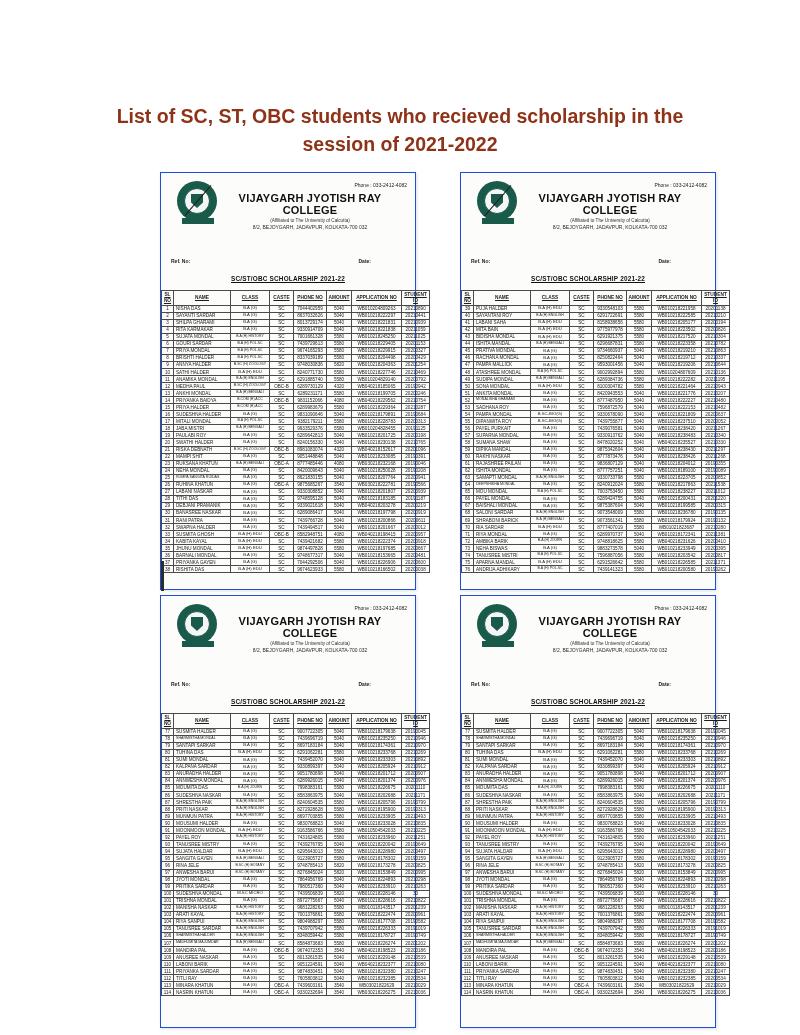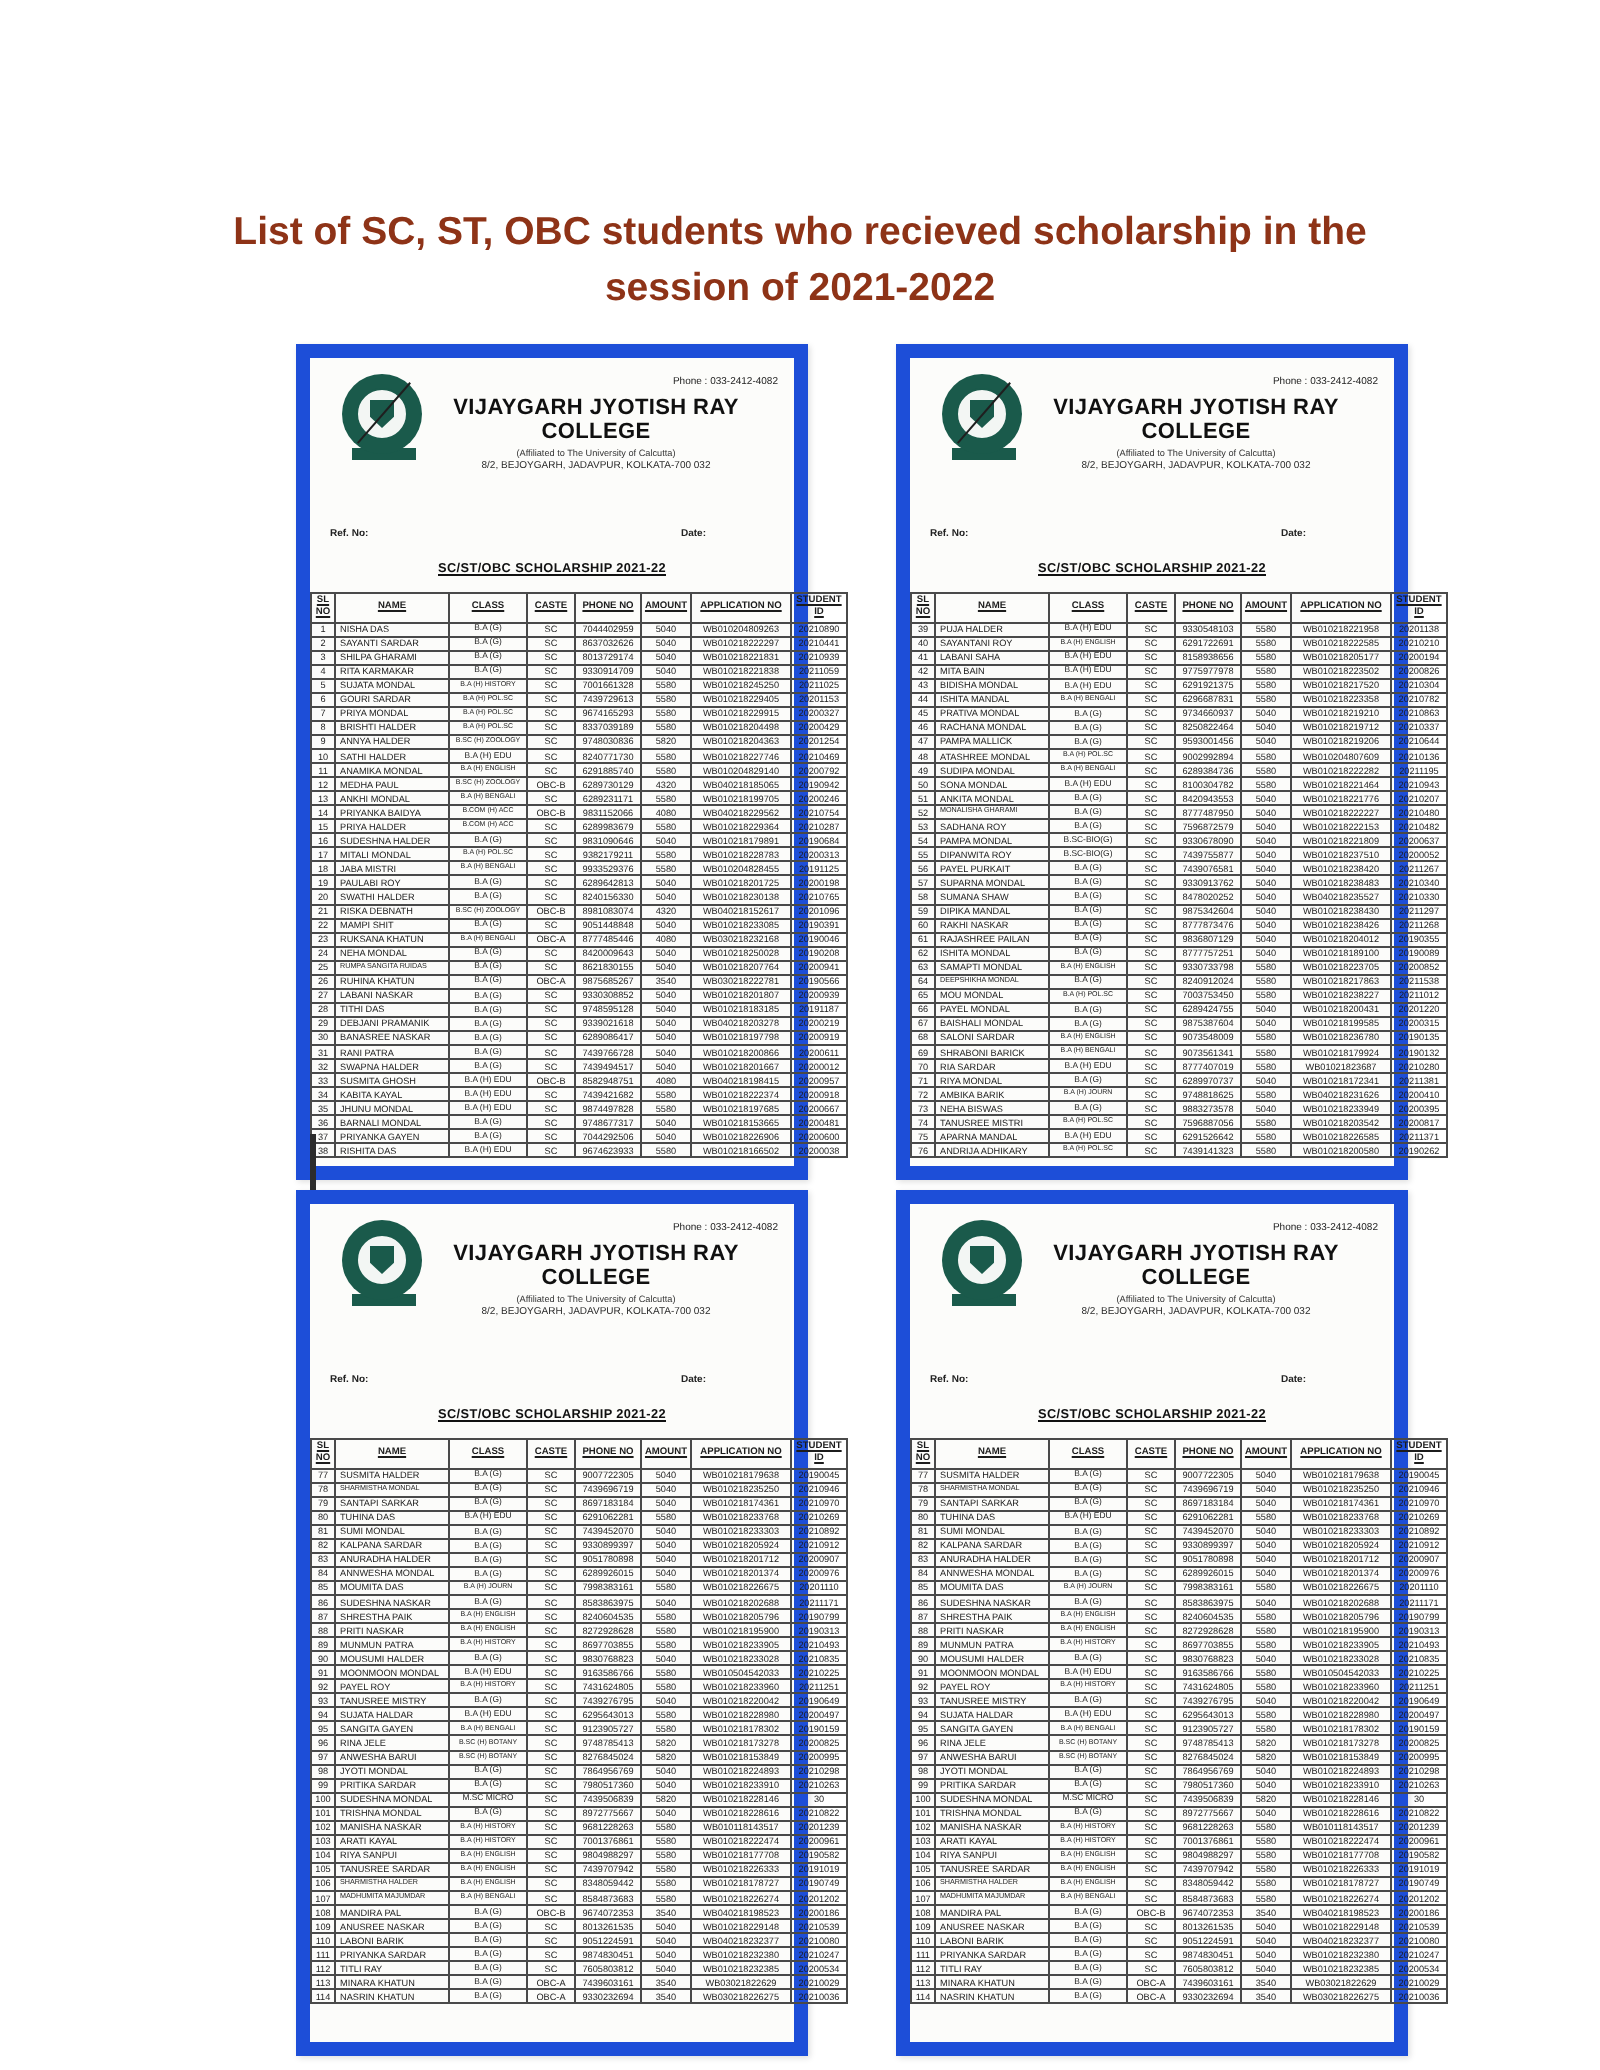--- a/index.html
+++ b/index.html
@@ -1,22 +1,22 @@
 <!DOCTYPE html>
 <html><head>
 <meta charset="utf-8">
 <style>
   html,body{margin:0;padding:0;}
   body{width:800px;height:1035px;background:#ffffff;position:relative;overflow:hidden;
        font-family:"Liberation Sans",sans-serif;}
   .main-title{position:absolute;top:88px;left:90px;width:620px;text-align:center;
 rgb    font-family:"DejaVu Serif",serif;font-weight:bold;font-size:19.5px;line-height:1.45;
     color:#8e3317;margin-top:14px;}
-  .scan{position:absolute;width:256px;background:#fcfcfa;border:7px solid #1d4ed8;
-        box-shadow:1px 1px 3px rgba(0,0,0,0.13);box-sizing:border-box;}
+  .scan{position:absolute;width:256px;background:#fcfcfa;border:1px solid #1d4ed8;
+        box-shadow:1px 1px 3px rgba(0,0,0,0.13);box-sizing:border-box;margin-left:12px;}
   #scan1{left:148px;top:172px;height:418px;}
   #scan2{left:448px;top:172px;height:418px;}
   #scan3{left:148px;top:595px;height:433px;}
   #scan4{left:448px;top:595px;height:433px;}
   .scan-artifact{position:absolute;left:0;top:388px;width:3px;height:30px;background:#2c2c2c;}
   .emblem{position:absolute;left:16px;top:8px;width:42px;height:50px;}
   .ring{width:40px;height:40px;border-radius:50%;background:#1a5a4b;position:relative;}
   .inner{position:absolute;left:7px;top:7px;width:26px;height:26px;border-radius:50%;
          background:#f3f6f4;border:1px solid #1a5a4b;box-sizing:border-box;
          display:flex;align-items:center;justify-content:center;}

